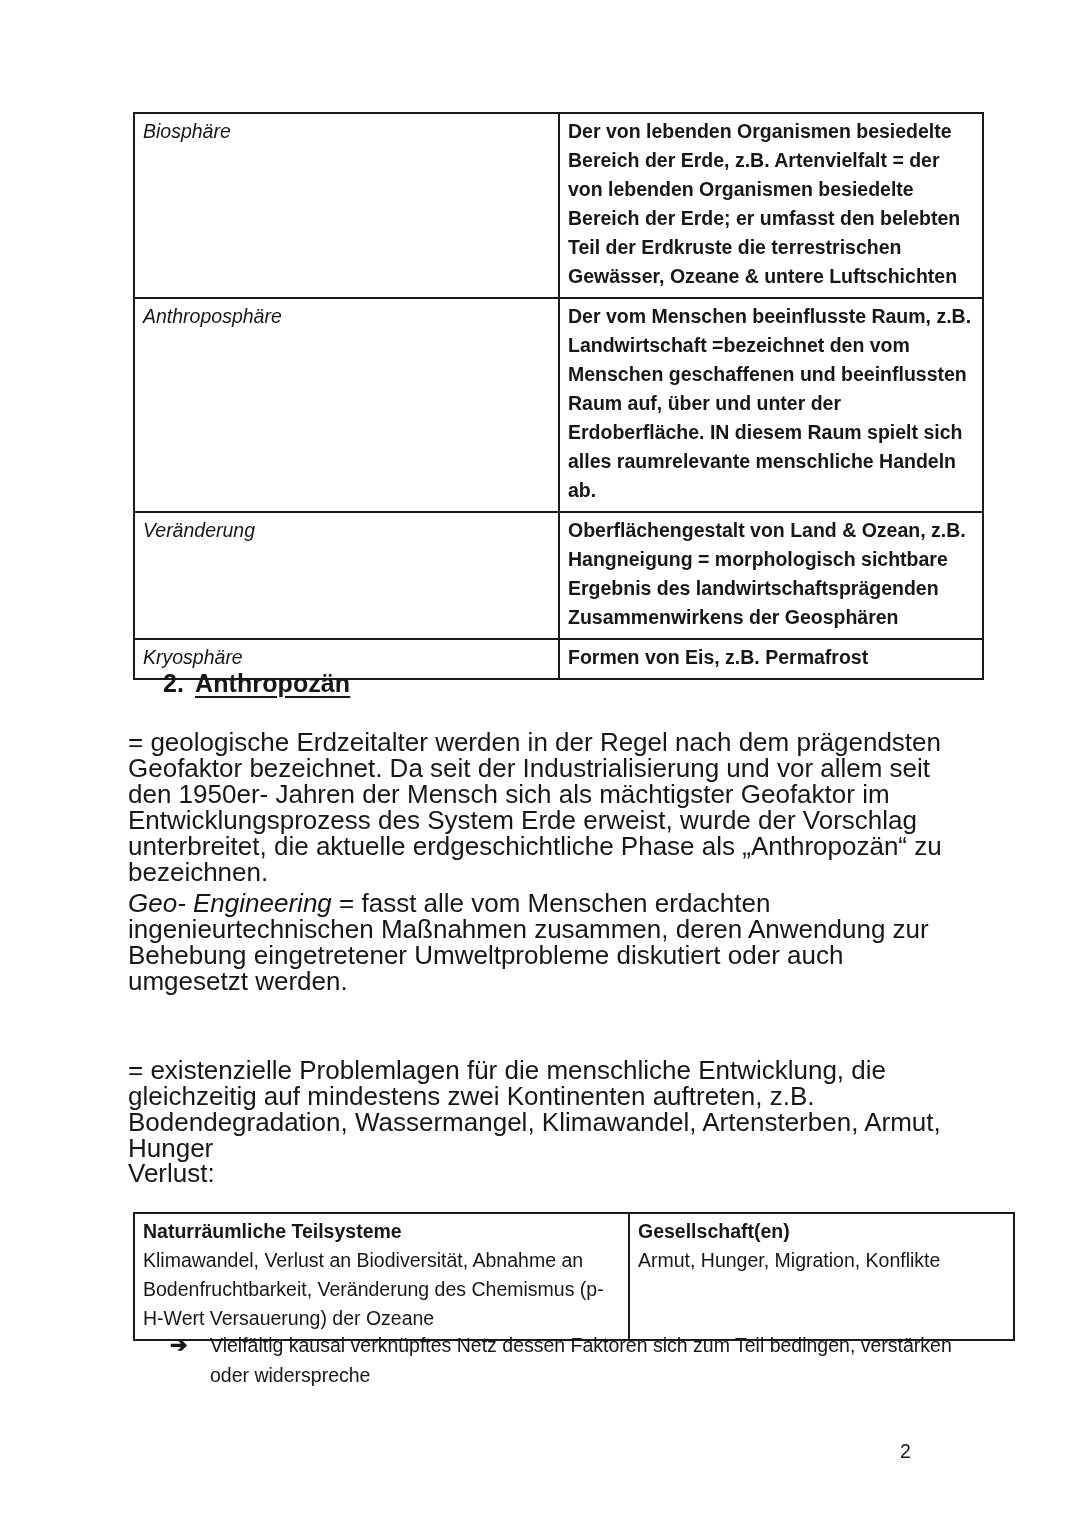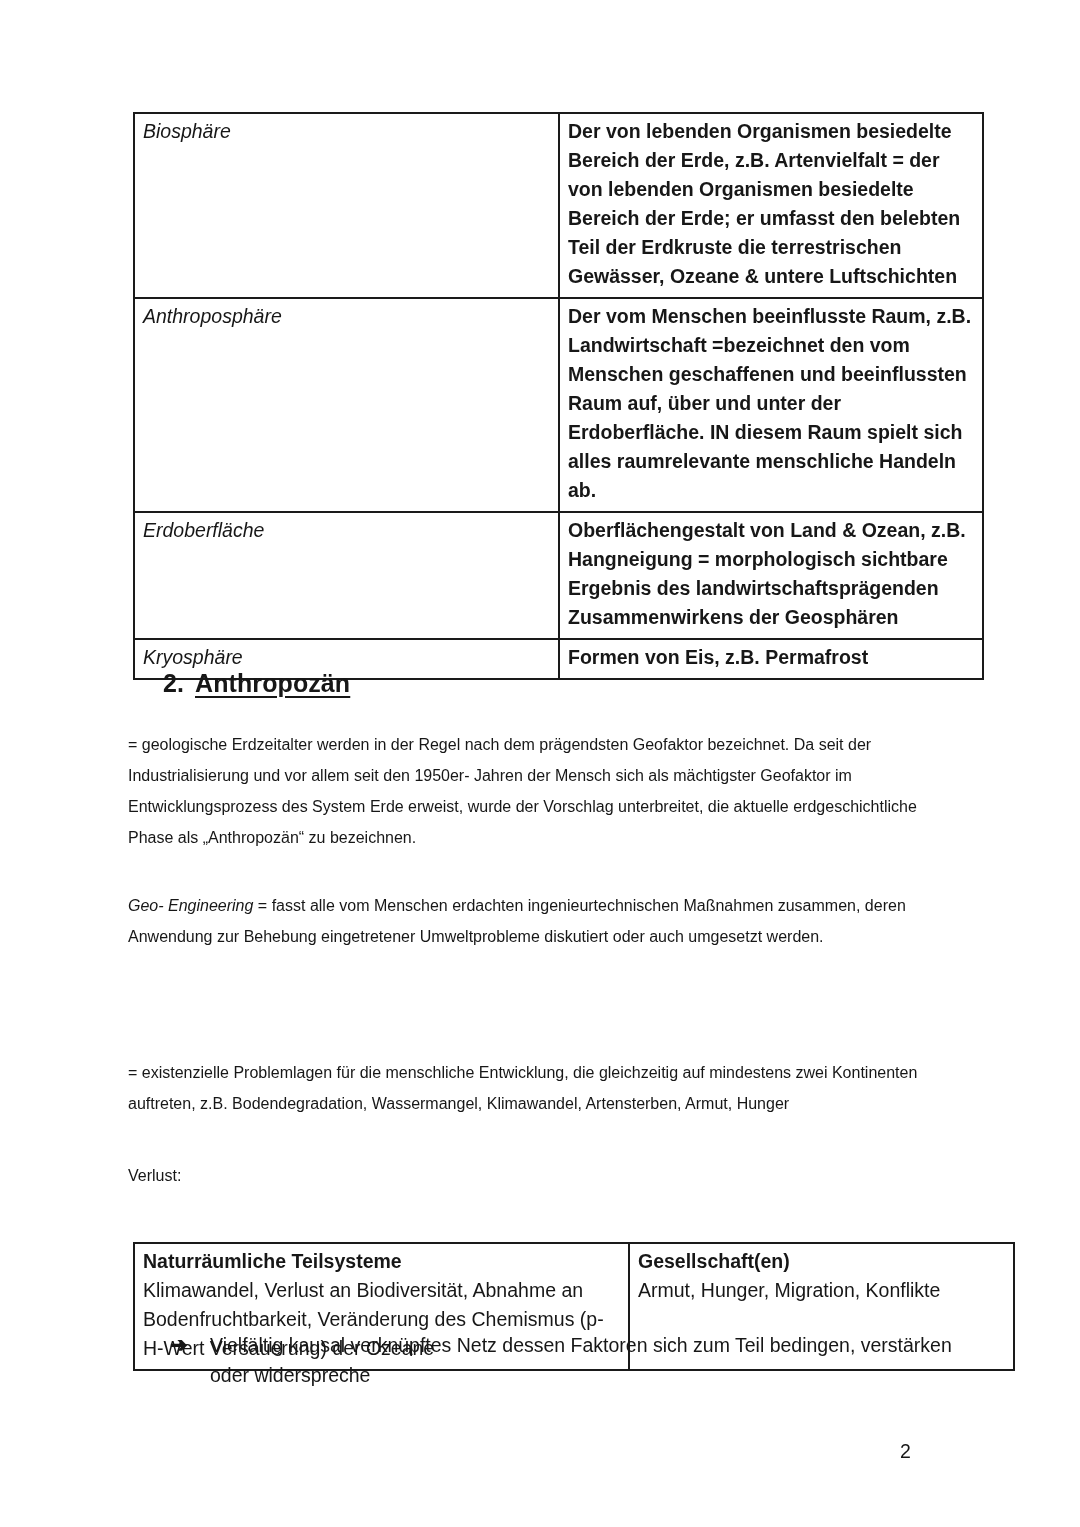--- a/index.html
+++ b/index.html
@@ -51,21 +51,20 @@
   #spheres-table td.def {
     width: 406px;
     font-weight: bold;
   }
 
   
   #bereiche-table {
     left: 133px;
     top: 1212px;
     width: 844px;
-    margin-top: 30px;
   }
   #bereiche-table td.natur {
     width: 477px;
   }
   #bereiche-table td.gesell {
     width: 367px;
   }
   .cell-head {
     font-weight: bold;
   }
@@ -87,22 +86,22 @@
     text-underline-offset: 4px;
     text-decoration-thickness: 2px;
     margin-top: 37px;
   }
   #heading-anthropozaen { left: 163px; top: 669px; }
   #heading-herausforderungen { left: 163px; top: 997px; }
 
   
   .para {
     position: absolute;
-    font-size: 16px;
-    line-height: 31px;
+    font-size: 26px;
+    line-height: 26px;
     color: #171717;
   }
   #para-anthropozaen { left: 128px; top: 729px; width: 832px; }
   #para-geo { left: 128px; top: 890px; width: 828px; }
   #para-herausforderungen { left: 128px; top: 1057px; width: 828px; }
   #label-bereiche { left: 128px; top: 1160px; width: 400px; }
 
   .ital { font-style: italic; }
 
   
@@ -149,21 +148,21 @@
         <td class="term">Biosphäre</td>
         <td class="def">Der von lebenden Organismen besiedelte Bereich der Erde, z.B. Artenvielfalt
 = der von lebenden Organismen besiedelte Bereich der Erde; er umfasst den belebten Teil der Erdkruste die terrestrischen Gewässer, Ozeane &amp; untere Luftschichten</td>
       </tr>
       <tr>
         <td class="term">Anthroposphäre</td>
         <td class="def">Der vom Menschen beeinflusste Raum, z.B. Landwirtschaft
 =bezeichnet den vom Menschen geschaffenen und beeinflussten Raum auf, über und unter der Erdoberfläche. IN diesem Raum spielt sich alles raumrelevante menschliche Handeln ab.</td>
       </tr>
       <tr>
-        <td class="term">Erdoberfläche</td>
+        <td class="term">Veränderung</td>
         <td class="def">Oberflächengestalt von Land &amp; Ozean, z.B. Hangneigung
 = morphologisch sichtbare Ergebnis des landwirtschaftsprägenden Zusammenwirkens der Geosphären</td>
       </tr>
       <tr>
         <td class="term">Kryosphäre</td>
         <td class="def">Formen von Eis, z.B. Permafrost</td>
       </tr>
     </tbody>
   </table>
 

